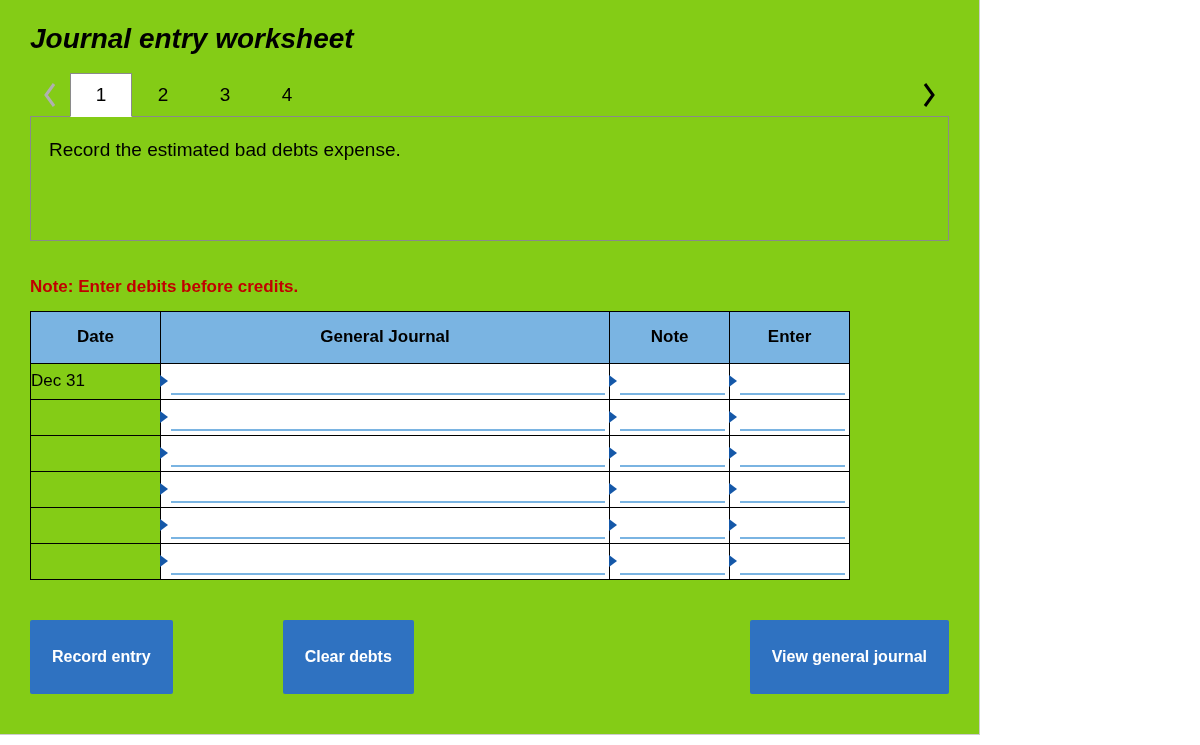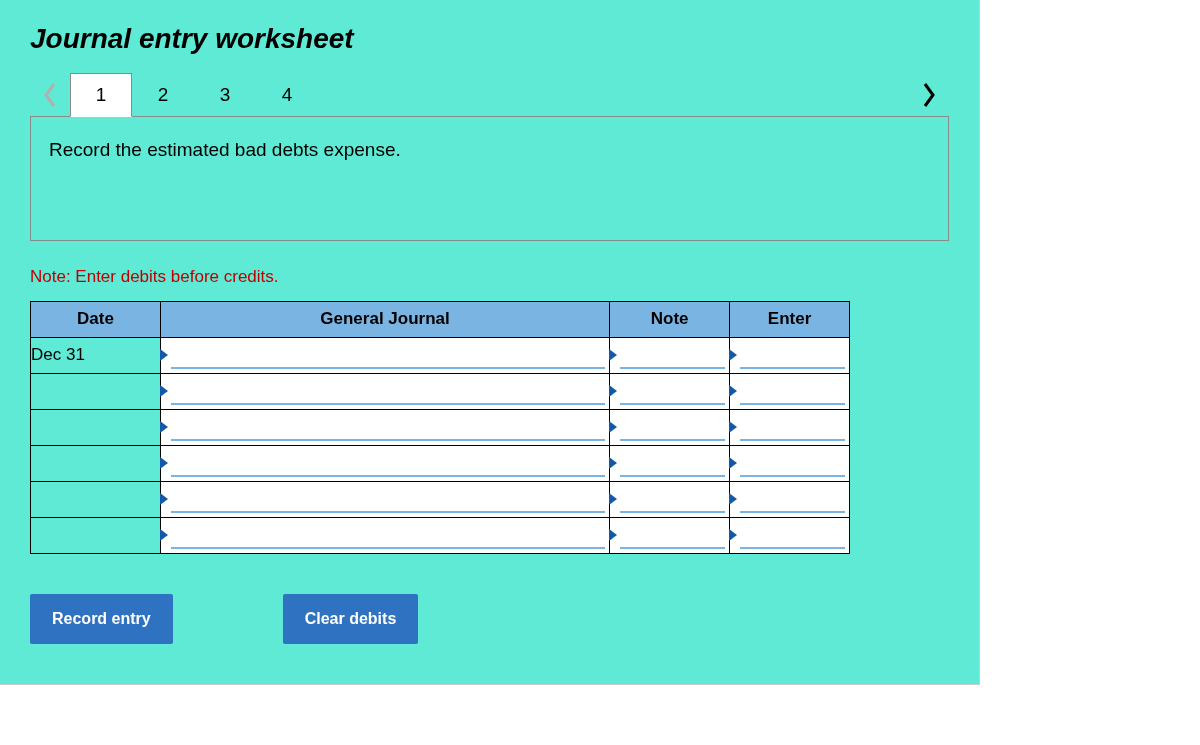--- a/index.html
+++ b/index.html
@@ -8,21 +8,21 @@
     font-family: Verdana, Arial, sans-serif;
     background: #fff;
     color: #000;
   }
   .panel {
     width: 980px;
     border-right: 1px solid #ccc;
     border-bottom: 1px solid #ccc;
     padding: 24px 30px 40px 30px;
     position: relative;
-    background: #5eead4;
+    background: #84cc16;
   }
   .title {
     font-size: 28px;
     font-weight: 700;
     font-style: italic;
     margin: 0 0 18px 0;
     line-height: 1.1;
   }
   .tabs-row {
     display: flex;
@@ -56,42 +56,43 @@
     border-bottom: 1px solid #fff;
     position: relative;
     z-index: 2;
     background: #fff;
   }
   .instr-box {
     border: 1px solid #8a8a8a;
     padding: 22px 18px;
     height: 125px;
     font-size: 19px;
-    margin-bottom: 26px;
+    margin-bottom: 36px;
   }
   .note {
     color: #c00000;
     font-size: 17px;
     margin: 0 0 14px 0;
+    font-weight: bold;
   }
   table.journal {
     border-collapse: collapse;
     width: 820px;
     font-size: 17px;
   }
   table.journal th, table.journal td {
     border: 1px solid #000;
     padding: 0;
     position: relative;
   }
   table.journal th {
     background: #7ab4e2;
     font-weight: 700;
     text-align: center;
-    height: 36px;
+    height: 52px;
   }
   .col-date  { width: 130px; }
   .col-gj    { width: 450px; }
   .col-deb   { width: 120px; }
   .col-cred  { width: 120px; }
   td.cell {
     height: 36px;
     text-align: left;
   }
   td.input-cell {
@@ -119,21 +120,21 @@
   .btn-row {
     display: flex;
     gap: 110px;
     margin-top: 40px;
   }
   .btn {
     background: #2f72c1;
     color: #fff;
     font-weight: 700;
     font-size: 16px;
-    padding: 16px 22px;
+    padding: 28px 22px;
     border: none;
     border-radius: 2px;
     cursor: pointer;
   }
   .btn.right { margin-left:auto; }
 </style>
 </head>
 <body>
 
 <div class="panel">
@@ -211,16 +212,17 @@
         <td class="cell"></td>
         <td class="input-cell"></td>
         <td class="input-cell"></td>
         <td class="input-cell"></td>
       </tr>
     </tbody>
   </table>
 
   <div class="btn-row">
     <button class="btn">Record entry</button>
-    <button class="btn">Clear debits</button>
+    <button class="btn">Clear debts</button>
+    <button class="btn right">View general journal</button>
   </div>
 
 </div>
 
 </body></html>

